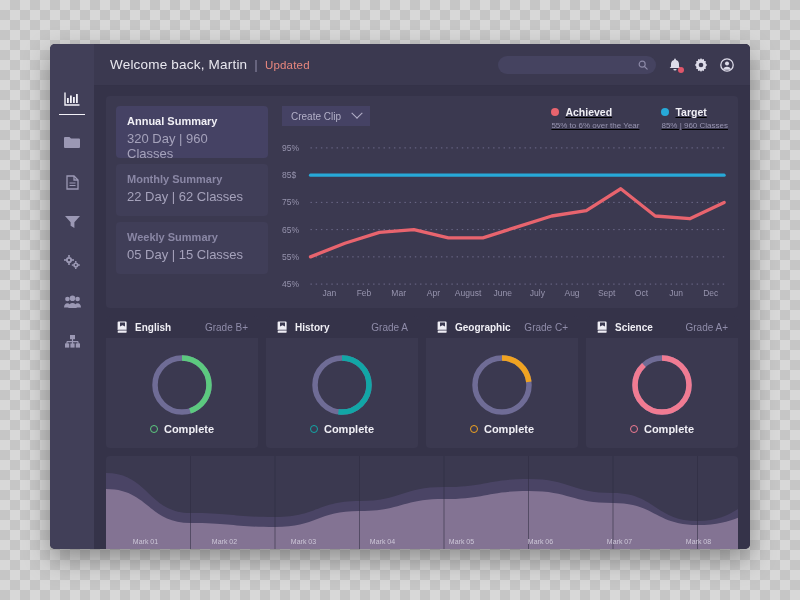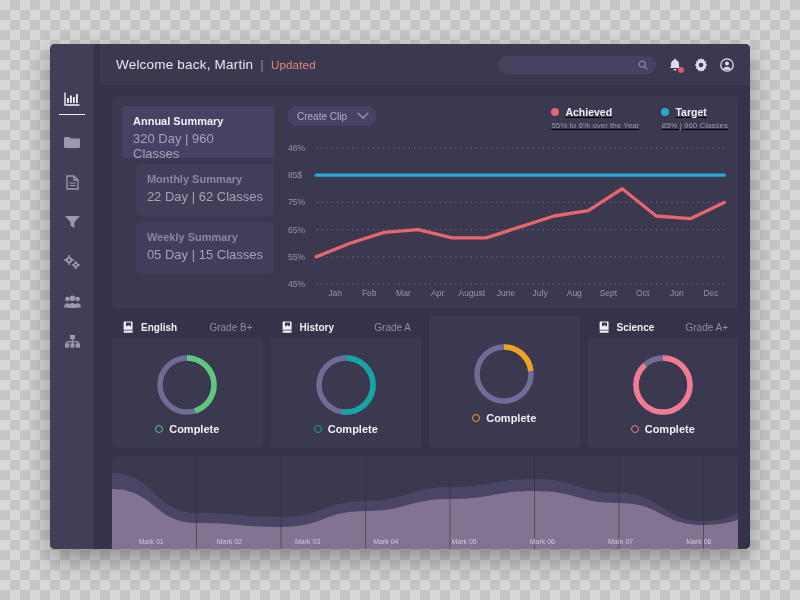--- a/index.html
+++ b/index.html
@@ -30,21 +30,21 @@
   }
   .nav-ico{
     width:26px;height:26px;margin-bottom:14px;
     display:flex;align-items:center;justify-content:center;
     color:#9b98b4;cursor:pointer;
   }
   .nav-ico svg{display:block;}
   .nav-ico.active{color:#f2f1f7;border-bottom:1.5px solid #f2f1f7;padding-bottom:2px;}
 
   
-  .rightcol{flex:1;display:flex;flex-direction:column;min-width:0;background:#353349;padding-left:6px;}
+  .rightcol{flex:1;display:flex;flex-direction:column;min-width:0;background:#353349;}
 
   
   .header{
     height:42px;flex:0 0 42px;background:#3b3950;
     display:flex;align-items:center;padding:0 16px;box-sizing:border-box;
     border-bottom:1px solid #343248;
   }
   .welcome{font-size:13.5px;color:#e9e8f0;letter-spacing:.2px;}
   .welcome .sep{color:#8986a3;margin:0 3px;}
   .welcome .upd{color:#e8877e;font-size:11.5px;}
@@ -62,34 +62,34 @@
   .ico-btn svg{display:block;}
   .badge{position:absolute;right:-2px;bottom:-1px;width:6px;height:6px;border-radius:50%;background:#e0566a;}
 
   
   .body{flex:1;padding:10px 12px 0 12px;box-sizing:border-box;overflow:hidden;}
 
   .panel{background:#3b3950;border-radius:4px;}
 
   
   .toppanel{height:212px;display:flex;padding:10px;box-sizing:border-box;}
-  .summaries{width:152px;flex:0 0 152px;display:flex;flex-direction:column;gap:6px;align-items:flex-end;}
+  .summaries{width:152px;flex:0 0 152px;display:flex;flex-direction:column;gap:6px;}
   .sum-card{
     border-radius:4px;padding:9px 11px;box-sizing:border-box;height:52px;
   }
   .sum-card.active{background:#454264;}
   .sum-card.idle{background:#403e58;}
   .sum-title{font-size:11px;font-weight:bold;color:#f0eff5;margin-bottom:4px;}
   .sum-card.idle .sum-title{color:#8a87a5;}
   .sum-sub{font-size:13px;color:#a5a2bb;}
 
   .chartwrap{flex:1;min-width:0;padding-left:14px;display:flex;flex-direction:column;}
   .chart-top{display:flex;align-items:flex-start;height:38px;}
   .clip-btn{
-    background:#454264;border-radius:8px;height:20px;padding:0 9px;
+    background:#454264;border-radius:0;height:20px;padding:0 9px;
     display:flex;align-items:center;gap:12px;color:#b3b0c8;font-size:10px;cursor:pointer;
   }
   .chev{width:7px;height:7px;border-right:1.4px solid #b3b0c8;border-bottom:1.4px solid #b3b0c8;transform:rotate(45deg) translate(-2px,-2px);}
   .legends{margin-left:auto;display:flex;gap:22px;}
   .legend{text-align:center;text-decoration:underline;}
   .legend-top{display:flex;align-items:center;gap:6px;}
   .dot{width:8px;height:8px;border-radius:50%;}
   .legend-label{font-size:10.5px;font-weight:bold;color:#f0eff5;}
   .legend-sub{font-size:8px;color:#9895b1;margin-top:3px;}
 
@@ -310,21 +310,21 @@
               <svg width="100%" height="100%" viewBox="0 0 470 148" preserveAspectRatio="none">
                 <line x1="30" x2="466" y1="4" y2="4" stroke="#706d8e" stroke-width="1" stroke-dasharray="1.5 4"></line>
                 <line x1="30" x2="466" y1="32" y2="32" stroke="#706d8e" stroke-width="1" stroke-dasharray="1.5 4"></line>
                 <line x1="30" x2="466" y1="60" y2="60" stroke="#706d8e" stroke-width="1" stroke-dasharray="1.5 4"></line>
                 <line x1="30" x2="466" y1="88" y2="88" stroke="#706d8e" stroke-width="1" stroke-dasharray="1.5 4"></line>
                 <line x1="30" x2="466" y1="116" y2="116" stroke="#706d8e" stroke-width="1" stroke-dasharray="1.5 4"></line>
                 <line x1="30" x2="466" y1="144" y2="144" stroke="#706d8e" stroke-width="1" stroke-dasharray="1.5 4"></line>
                 <polyline points="30.0,116.0 66.3,102.0 102.7,90.8 139.0,88.0 175.3,96.4 211.7,96.4 248.0,85.2 284.3,74.0 320.7,68.4 357.0,46.0 393.3,74.0 429.7,76.8 466.0,60.0" fill="none" stroke="#e8646e" stroke-width="3.4" stroke-linecap="round" stroke-linejoin="round"></polyline>
                 <polyline points="30.0,32.0 69.6,32.0 109.3,32.0 148.9,32.0 188.5,32.0 228.2,32.0 267.8,32.0 307.5,32.0 347.1,32.0 386.7,32.0 426.4,32.0 466.0,32.0" fill="none" stroke="#27a9d8" stroke-width="3.2" stroke-linecap="round" stroke-linejoin="round"></polyline>
               </svg>
-              <div class="ylab" style="top: 2.7027%;">46%</div>
+              <div class="ylab" style="top: 2.7027%;">95%</div>
               <div class="ylab" style="top: 21.6216%;">85$</div>
               <div class="ylab" style="top: 40.5405%;">75%</div>
               <div class="ylab" style="top: 59.4595%;">65%</div>
               <div class="ylab" style="top: 78.3784%;">55%</div>
               <div class="ylab" style="top: 97.2973%;">45%</div>
             </div>
           <div class="xaxis" id="xaxis">
               <div class="xtick">Jan</div>
               <div class="xtick">Feb</div>
               <div class="xtick">Mar</div>
@@ -386,20 +386,31 @@
                   <circle cx="33" cy="33" r="27" fill="none" stroke="#12a6a6" stroke-width="5.5" stroke-linecap="butt" stroke-dasharray="88.22 81.43" transform="rotate(-90 33 33)"></circle>
                 </svg>
               </div>
               <div class="complete">
                 <span class="ring" style="border-color:#12a6a6"></span>
                 <span class="complete-lbl">Complete</span>
               </div>
             </div>
           </div>
           <div class="subj">
+            <div class="subj-head">
+              <span class="book-ico">
+                <svg width="13" height="12" viewBox="0 0 13 12" fill="currentColor">
+                  <path d="M1.6 1.3C1.6.8 2 .4 2.5.4h7.2c.5 0 .9.4.9.9v7.4H2.5c-.5 0-.9.4-.9.9z"></path>
+                  <path d="M2.5 9.6h8.1v1.3c0 .5-.4.9-.9.9H2.5c-.5 0-.9-.4-.9-.9s.4-1.3.9-1.3z"></path>
+                  <path d="M4 1.6h5v4l-2.5-1.4L4 5.6z" fill="#3b3950"></path>
+                </svg>
+              </span>
+              <span class="subj-name">Geographic</span>
+              <span class="subj-grade">Grade C+</span>
+            </div>
             <div class="donut-area">
               <div class="donut">
                 <svg width="66" height="66" viewBox="0 0 66 66">
                   <circle cx="33" cy="33" r="27" fill="none" stroke="#6f6c96" stroke-width="5.5"></circle>
                   <circle cx="33" cy="33" r="27" fill="none" stroke="#f0a321" stroke-width="5.5" stroke-linecap="butt" stroke-dasharray="39.02 130.63" transform="rotate(-90 33 33)"></circle>
                 </svg>
               </div>
               <div class="complete">
                 <span class="ring" style="border-color:#f0a321"></span>
                 <span class="complete-lbl">Complete</span>

